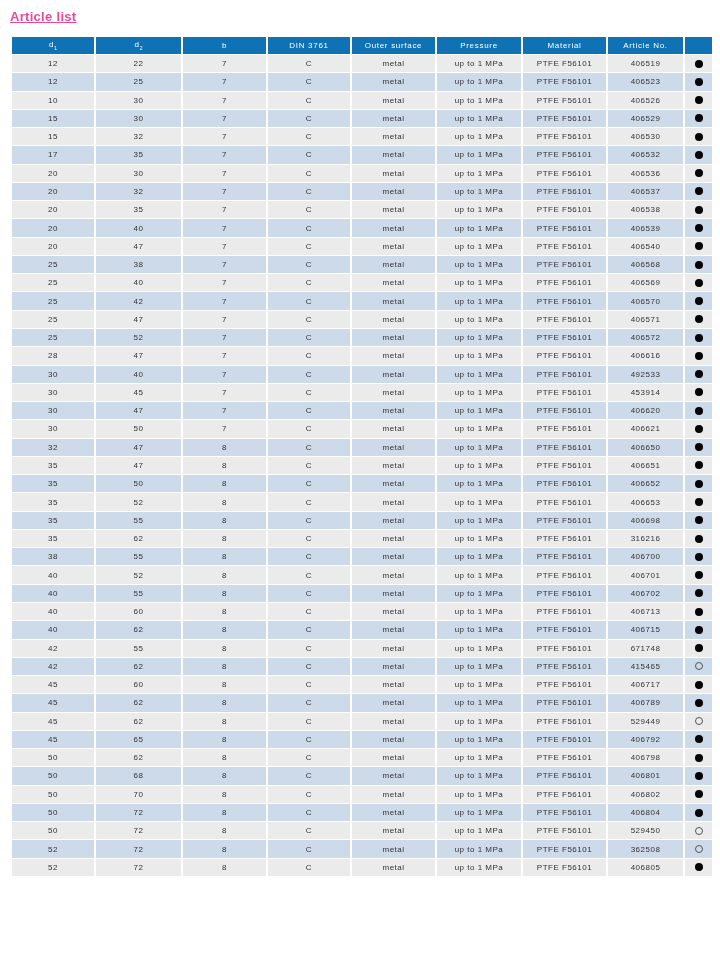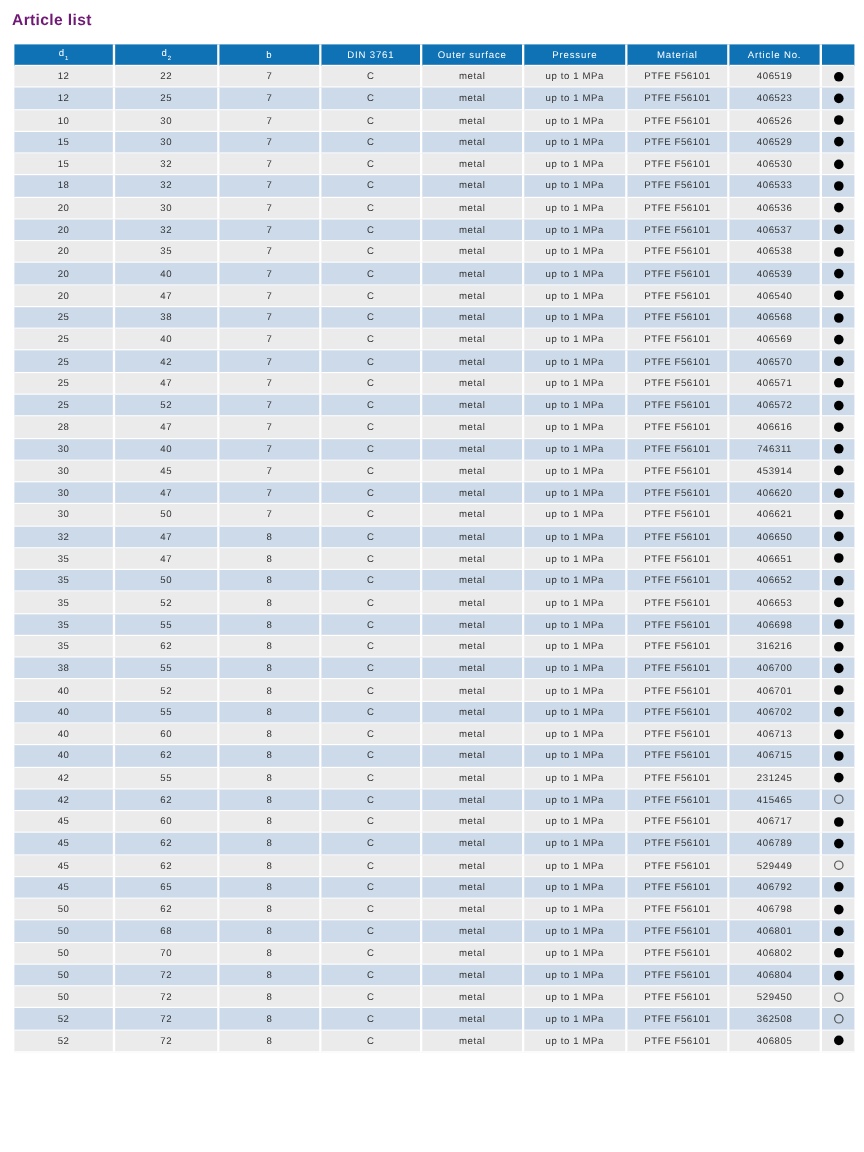--- a/index.html
+++ b/index.html
@@ -9,21 +9,22 @@
     position: relative;
     font-family: "Liberation Sans", sans-serif;
     overflow: hidden;
   }
   .page-title {
     position: absolute;
     left: 10px; top: 9px;
     font-size: 13px;
     font-weight: bold;
     letter-spacing: 0.3px;
-    color: #701a75;
+    color: #ec4899;
+    text-decoration: underline;
   }
   table.article-table {
     position: absolute;
     left: 12px; top: 37px;
     width: 700px;
     border-collapse: separate;
     border-spacing: 0;
     table-layout: fixed;
   }
   th {
@@ -146,28 +147,28 @@
         <td>32</td>
         <td>7</td>
         <td>C</td>
         <td>metal</td>
         <td>up to 1 MPa</td>
         <td>PTFE F56101</td>
         <td>406530</td>
         <td class="marker-cell"><span class="dot filled"></span></td>
       </tr>
       <tr>
-        <td>18</td>
-        <td>32</td>
-        <td>7</td>
-        <td>C</td>
-        <td>metal</td>
-        <td>up to 1 MPa</td>
-        <td>PTFE F56101</td>
-        <td>406533</td>
+        <td>17</td>
+        <td>35</td>
+        <td>7</td>
+        <td>C</td>
+        <td>metal</td>
+        <td>up to 1 MPa</td>
+        <td>PTFE F56101</td>
+        <td>406532</td>
         <td class="marker-cell"><span class="dot filled"></span></td>
       </tr>
       <tr>
         <td>20</td>
         <td>30</td>
         <td>7</td>
         <td>C</td>
         <td>metal</td>
         <td>up to 1 MPa</td>
         <td>PTFE F56101</td>
@@ -285,21 +286,21 @@
         <td class="marker-cell"><span class="dot filled"></span></td>
       </tr>
       <tr>
         <td>30</td>
         <td>40</td>
         <td>7</td>
         <td>C</td>
         <td>metal</td>
         <td>up to 1 MPa</td>
         <td>PTFE F56101</td>
-        <td>746311</td>
+        <td>492533</td>
         <td class="marker-cell"><span class="dot filled"></span></td>
       </tr>
       <tr>
         <td>30</td>
         <td>45</td>
         <td>7</td>
         <td>C</td>
         <td>metal</td>
         <td>up to 1 MPa</td>
         <td>PTFE F56101</td>
@@ -450,21 +451,21 @@
         <td class="marker-cell"><span class="dot filled"></span></td>
       </tr>
       <tr>
         <td>42</td>
         <td>55</td>
         <td>8</td>
         <td>C</td>
         <td>metal</td>
         <td>up to 1 MPa</td>
         <td>PTFE F56101</td>
-        <td>231245</td>
+        <td>671748</td>
         <td class="marker-cell"><span class="dot filled"></span></td>
       </tr>
       <tr>
         <td>42</td>
         <td>62</td>
         <td>8</td>
         <td>C</td>
         <td>metal</td>
         <td>up to 1 MPa</td>
         <td>PTFE F56101</td>

